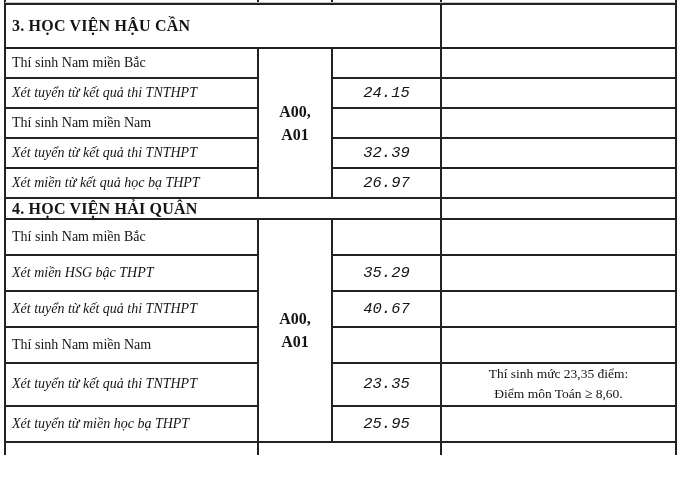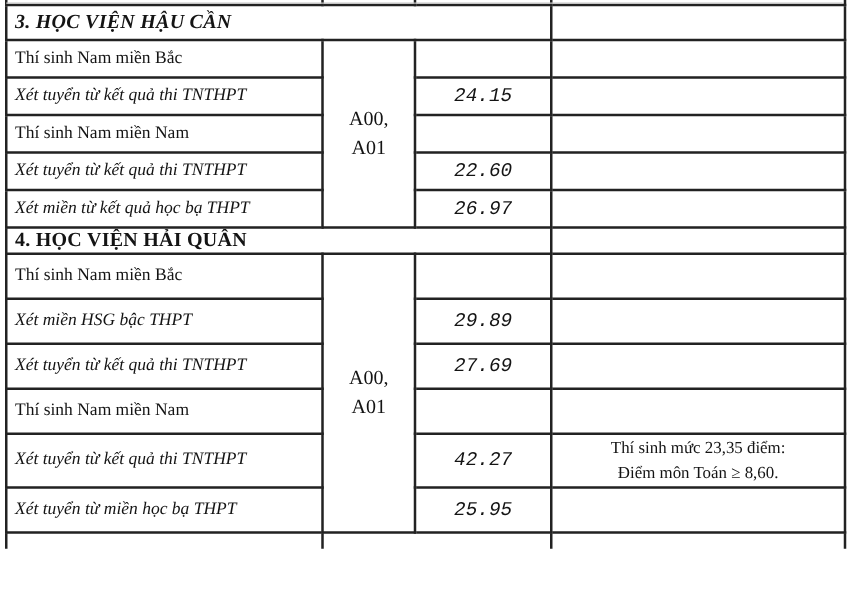--- a/index.html
+++ b/index.html
@@ -36,30 +36,30 @@
     white-space: nowrap;
   }
   tr.partial-top td { border-top: none; height: 3px; }
   tr.partial-bottom td { border-bottom: none; height: 12px; }
   td.section-header {
     font-weight: bold;
     font-size: 16px;
     letter-spacing: 0.2px;
     padding-left: 7px;
   }
-  tr.hdr3 { height: 28px; font-style: italic; }
+  tr.hdr3 { height: 44px; }
   tr.hdr4 { height: 21px; }
   tr.s3row { height: 30px; }
   tr.s4row { height: 36px; }
   tr.s4row-note { height: 41px; }
   td.label-cell { font-size: 14px; }
   td.label-cell.italic { font-style: italic; margin-top: 32px; }
   td.group-cell {
     text-align: center;
-    font-weight: normal;
+    font-weight: bold;
     font-size: 16px;
     line-height: 1.45;
     white-space: pre-line;
   }
   td.score-cell {
     text-align: center;
     font-style: italic;
     font-size: 15.5px;
     font-family: Liberation Mono, monospace;
   }
@@ -111,21 +111,21 @@
       <td class="score-cell">24.15</td>
       <td class="note-cell"></td>
     </tr>
     <tr class="s3row">
       <td class="label-cell">Thí sinh Nam miền Nam</td>
       <td class="score-cell"></td>
       <td class="note-cell"></td>
     </tr>
     <tr class="s3row">
       <td class="label-cell italic">Xét tuyển từ kết quả thi TNTHPT</td>
-      <td class="score-cell">22.60</td>
+      <td class="score-cell">32.39</td>
       <td class="note-cell"></td>
     </tr>
     <tr class="s3row">
       <td class="label-cell italic">Xét miền từ kết quả học bạ THPT</td>
       <td class="score-cell">26.97</td>
       <td class="note-cell"></td>
     </tr>
 
     <tr class="hdr4">
       <td class="section-header" colspan="3">4. HỌC VIỆN HẢI QUÂN</td>
@@ -136,36 +136,36 @@
       <td class="label-cell">Thí sinh Nam miền Bắc</td>
       <td class="group-cell" rowspan="6">
         <span>A00,</span><br>
         <span>A01</span>
       </td>
       <td class="score-cell"></td>
       <td class="note-cell"></td>
     </tr>
     <tr class="s4row">
       <td class="label-cell italic">Xét miền HSG bậc THPT</td>
-      <td class="score-cell">29.89</td>
+      <td class="score-cell">35.29</td>
       <td class="note-cell"></td>
     </tr>
     <tr class="s4row">
       <td class="label-cell italic">Xét tuyển từ kết quả thi TNTHPT</td>
-      <td class="score-cell">27.69</td>
+      <td class="score-cell">40.67</td>
       <td class="note-cell"></td>
     </tr>
     <tr class="s4row">
       <td class="label-cell">Thí sinh Nam miền Nam</td>
       <td class="score-cell"></td>
       <td class="note-cell"></td>
     </tr>
     <tr class="s4row-note">
       <td class="label-cell italic">Xét tuyển từ kết quả thi TNTHPT</td>
-      <td class="score-cell">42.27</td>
+      <td class="score-cell">23.35</td>
       <td class="note-cell">
         <span class="note-line">Thí sinh mức 23,35 điểm:</span>
         <span class="note-line">Điểm môn Toán ≥ 8,60.</span>
       </td>
     </tr>
     <tr class="s4row">
       <td class="label-cell italic">Xét tuyển từ miền học bạ THPT</td>
       <td class="score-cell">25.95</td>
       <td class="note-cell"></td>
     </tr>

